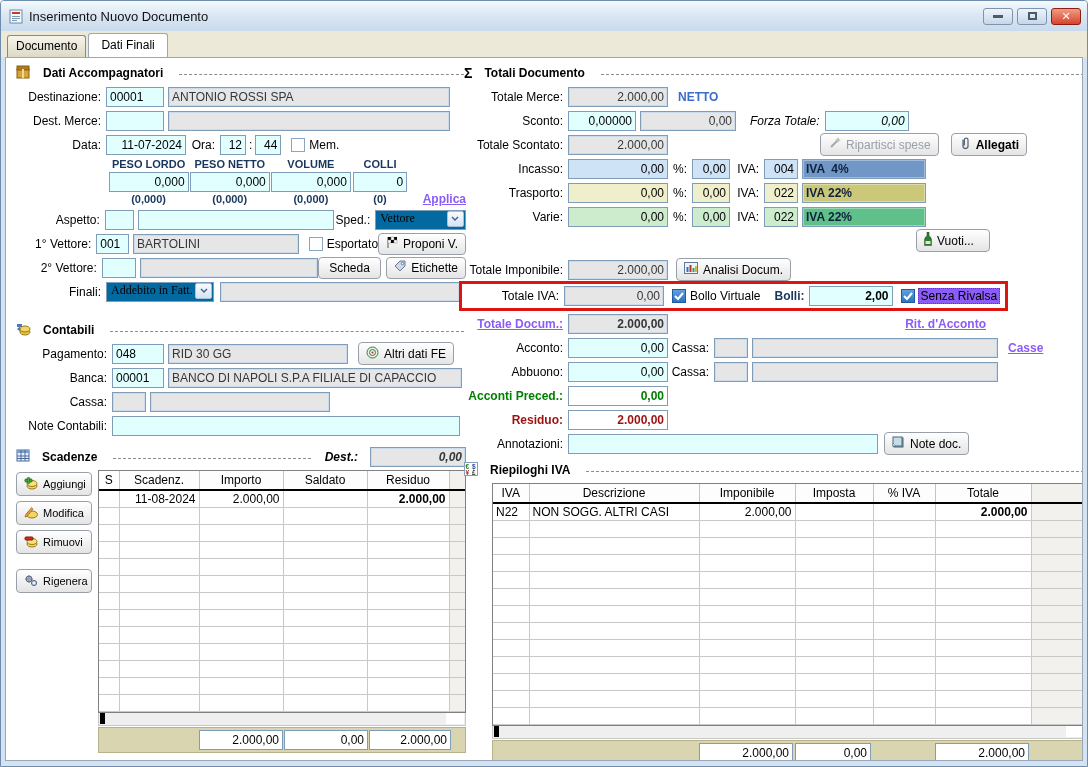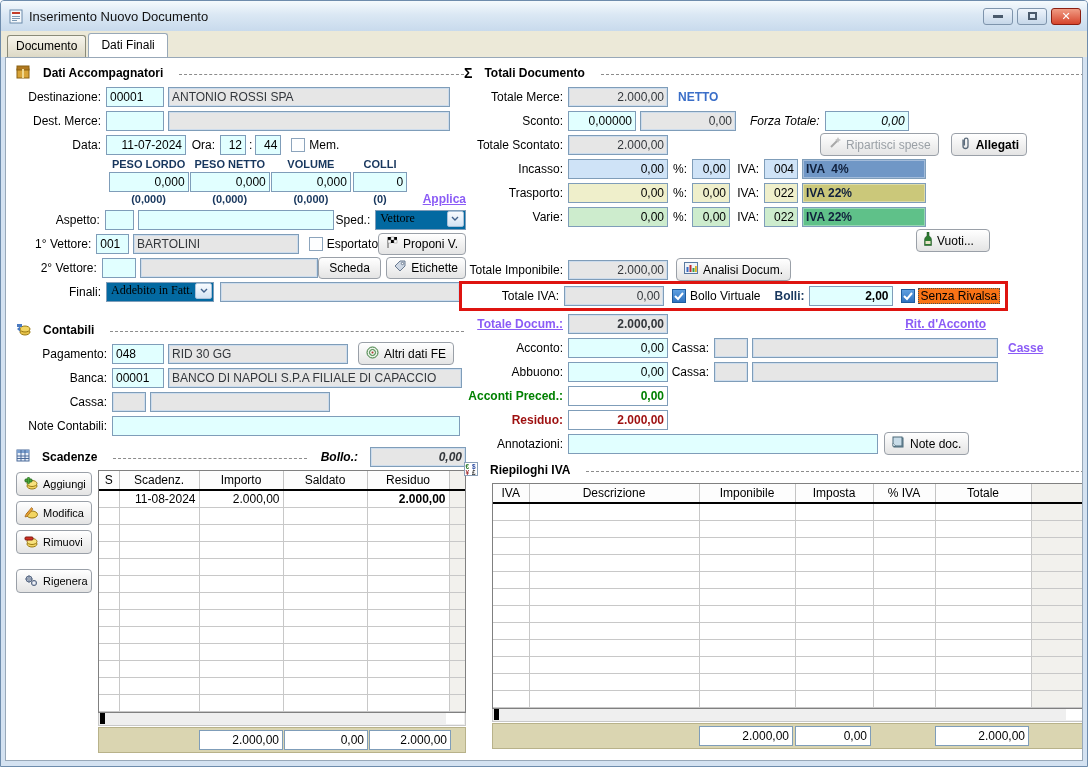--- a/index.html
+++ b/index.html
@@ -67,21 +67,21 @@
   .wgt .f { width:80px; }
 
   
   .inc-l { background:#cfe3f7; } .inc-d { background:#7097c6; }
   .tra-l { background:#efefcb; } .tra-d { background:#cbc87a; }
   .var-l { background:#cdeccd; } .var-d { background:#5fc189; }
   .ivadesc { width:124px; font-weight:bold; white-space:pre; color:#10203c; box-shadow:inset 0 0 0 1px rgba(255,255,255,.35); }
 
   .red-outline { display:inline-flex; align-items:center; border:3px solid #de1410;
                  padding:2px 5px 2px 0; margin:-3px 0 -2px -5px; }
-  .yellowlbl { background:#f97316; border:1px dotted #50504c; padding:0 2px; }
+  .yellowlbl { background:#8b5cf6; border:1px dotted #50504c; padding:0 2px; }
 
   
   .grid-wrap { border:1px solid #808080; background:#fff; }
   table.grid { border-collapse:collapse; table-layout:fixed; width:100%; }
   table.grid th { font-weight:normal; border-bottom:2px solid #000; border-right:1px solid #c4c4c4;
                   height:19px; padding:0 3px; background:#fdfdfd; overflow:hidden; white-space:nowrap; }
   table.grid td { border-bottom:1px solid #c8c8c8; border-right:1px solid #c8c8c8; height:17px;
                   padding:0 3px; overflow:hidden; white-space:nowrap; font-size:12px; }
   table.grid .numc { text-align:right; }
   table.grid .vscroll { background:#f2f1ed; border-right:none; }
@@ -298,21 +298,21 @@
         <span><svg width="14" height="13">
               <rect x="1" y="1" width="12" height="11" fill="#eaf1fa" stroke="#4a6a9a"></rect>
               <rect x="1" y="1" width="12" height="3" fill="#7ba0d0"></rect>
               <line x1="5" y1="1" x2="5" y2="12" stroke="#4a6a9a"></line>
               <line x1="9" y1="1" x2="9" y2="12" stroke="#4a6a9a"></line>
               <line x1="1" y1="7" x2="13" y2="7" stroke="#4a6a9a"></line>
               <line x1="1" y1="9.5" x2="13" y2="9.5" stroke="#4a6a9a"></line>
             </svg></span>
         <span>Scadenze</span>
         <span class="dots"></span>
-        <span class="ital" style="font-weight:bold;">Bollo.:</span>
+        <span class="ital" style="font-weight:bold;">Dest.:</span>
         <span class="f gray num ital" style="width:96px; font-weight:bold;">0,00</span>
       </div>
 
       <div class="scad-body">
         <div class="scad-btns">
           <span class="btn sbtn">
             <span><svg width="14" height="13">
                   <ellipse cx="8" cy="9" rx="5" ry="3" fill="#f2d562" stroke="#9a7a14"></ellipse>
                   <ellipse cx="8" cy="6.5" rx="5" ry="3" fill="#f8e27e" stroke="#9a7a14"></ellipse>
                   <rect x="1" y="2" width="7" height="3" rx="1" fill="#48a838" stroke="#2a6a20"></rect>
@@ -679,20 +679,29 @@
                 <tr>
               <th>IVA</th>
               <th>Descrizione</th>
               <th>Imponibile</th>
               <th>Imposta</th>
               <th>% IVA</th>
               <th>Totale</th>
               <th class="vscroll"></th>
             </tr>
             <tr>
+              <td>N22</td>
+              <td>NON SOGG. ALTRI CASI</td>
+              <td class="numc">2.000,00</td>
+              <td class="numc"></td>
+              <td class="numc"></td>
+              <td class="numc bold">2.000,00</td>
+              <td class="vscroll"></td>
+            </tr>
+            <tr>
                   <td></td>
                   <td></td>
                   <td></td>
                   <td></td>
                   <td></td>
                   <td></td>
                   <td class="vscroll"></td>
                 </tr>
             <tr>
                   <td></td>

